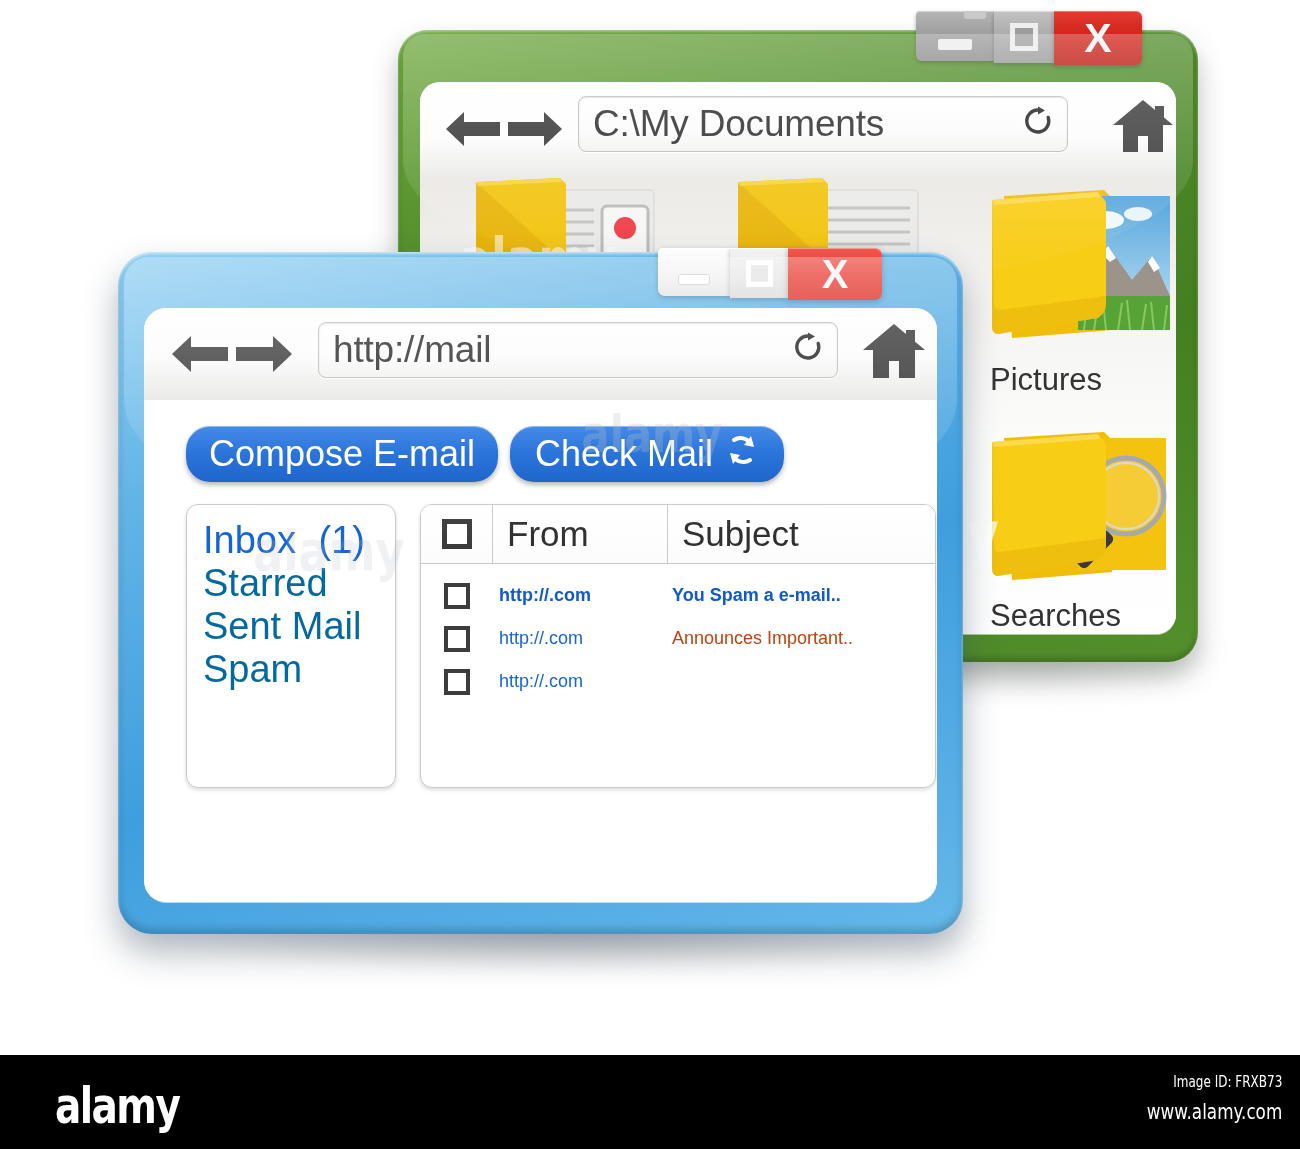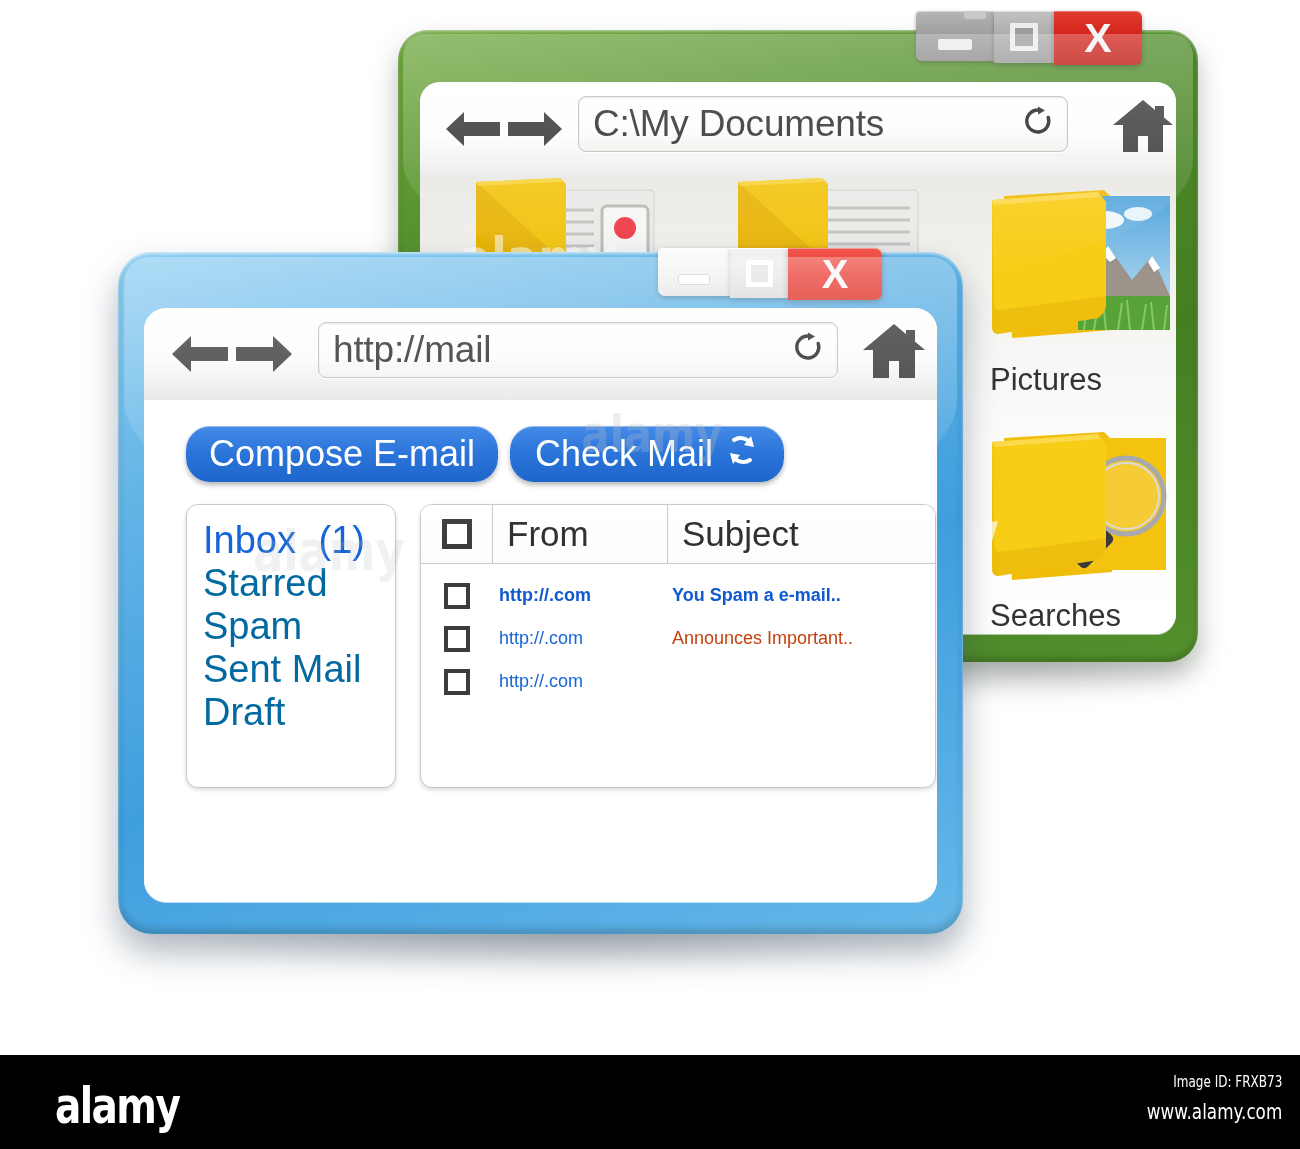--- a/index.html
+++ b/index.html
@@ -583,27 +583,24 @@
 
         <div class="panel folders-list" style="left:42px; top:104px; width:210px; height:284px;">
           <div class="folder-item active">
             <span>Inbox</span>
             <span style="margin-left:12px;">(1)</span>
           </div>
           <div class="folder-item">
             <span>Starred</span>
           </div>
           <div class="folder-item">
-            <span>Spam</span>
-          </div>
-          <div class="folder-item">
             <span>Sent Mail</span>
           </div>
           <div class="folder-item">
-            <span>Draft</span>
+            <span>Spam</span>
           </div>
         </div>
 
         <div class="panel" style="left:276px; top:104px; width:516px; height:284px;">
 
           <div class="thead">
             <div class="th th-check">
               <span class="cbox lg"></span>
             </div>
             <div class="th th-from">From</div>

